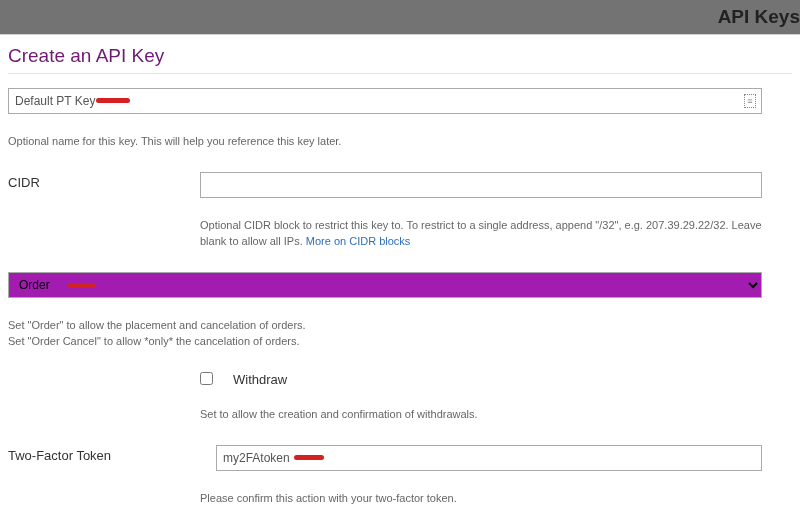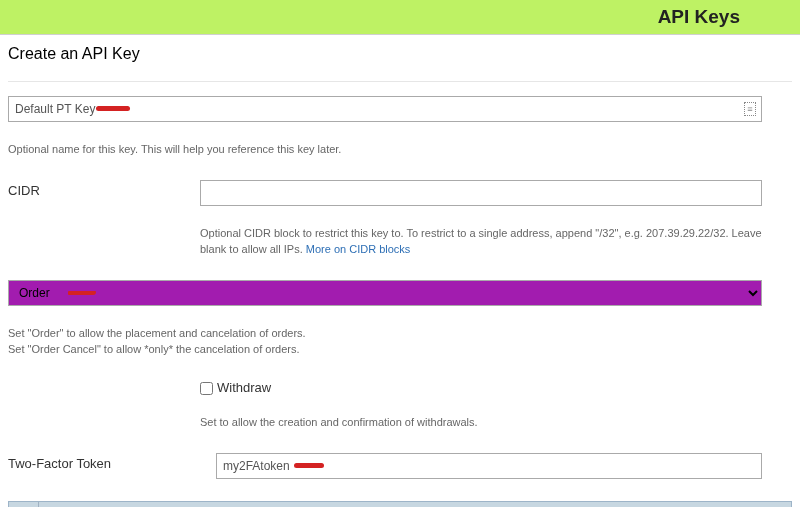--- a/index.html
+++ b/index.html
@@ -1,28 +1,27 @@
 <!DOCTYPE html>
 <html><head>
   <meta charset="utf-8">
   <style>
     * { margin: 0; padding: 0; box-sizing: border-box; }
     body { font-family: -apple-system, "Segoe UI", "Helvetica Neue", Arial, sans-serif; color: #333; background: #fff; width: 800px; }
     .header-bar {
-      background: #bef264;
+      background: #737373;
       border-bottom: 1px solid #d0d0d0;
       height: 35px;
       display: flex;
       align-items: center;
       justify-content: flex-end;
-      padding-right: 60px;
     }
     .header-title { font-weight: bold; font-size: 19px; color: #222; }
     .content { padding: 10px 8px 0 8px; }
-    .page-title { font-size: 16px; font-weight: normal; color: #000000; margin-bottom: 18px; }
+    .page-title { font-size: 19px; font-weight: normal; color: #701a75; margin-bottom: 6px; }
     hr.divider { border: none; border-top: 1px solid #e6e6e6; margin-bottom: 14px; }
     .form-row { display: flex; margin-bottom: 22px; }
     .form-label { width: 192px; flex-shrink: 0; font-size: 13px; color: #333; padding-top: 3px; }
     .form-field { flex: 1; padding-right: 30px; }
     .text-input {
       width: 100%;
       height: 26px;
       border: 1px solid #aaa;
       padding: 2px 6px;
       font-size: 12px;
@@ -38,21 +37,21 @@
       background: #a21caf;
       font-family: inherit;
     }
     .help-text {
       font-size: 11px;
       color: #666;
       margin-top: 20px;
       line-height: 1.45;
     }
     .help-text a { color: #2e6fb5; text-decoration: none; }
-    .checkbox-row { display: flex; align-items: flex-end; gap: 4px; margin-bottom: 4px; }
+    .checkbox-row { display: flex; align-items: flex-start; gap: 20px; margin-bottom: 4px; }
     .checkbox-label { font-size: 13px; color: #333; }
     .submit-bar {
       display: flex;
       align-items: stretch;
       height: 38px;
       border: 1px solid #9db4c8;
       background: #c7d7e1;
       margin: 10px 8px;
     }
     .prompt-cell {
@@ -158,20 +157,21 @@
     </div>
   </div>
 
   <div class="form-row">
     <div class="form-label">Two-Factor Token</div>
     <div class="form-field">
       <div style="position:relative;margin-left:16px;">
         <input type="text" class="text-input" value="my2FAtoken" style="">
         <div class="redmark" style="left:78px; top:10px; width:30px;"></div>
       </div>
+      <div class="help-text">Please confirm this action with your two-factor token.</div>
     </div>
   </div>
 </div>
 
 <div class="submit-bar" style="position:relative;">
   <div class="prompt-cell">&gt;_</div>
   <button class="submit-btn">Create API Key</button>
   <div class="redmark" style="left:500px; top:16px; width:40px; height:5px;"></div>
 </div>
 

